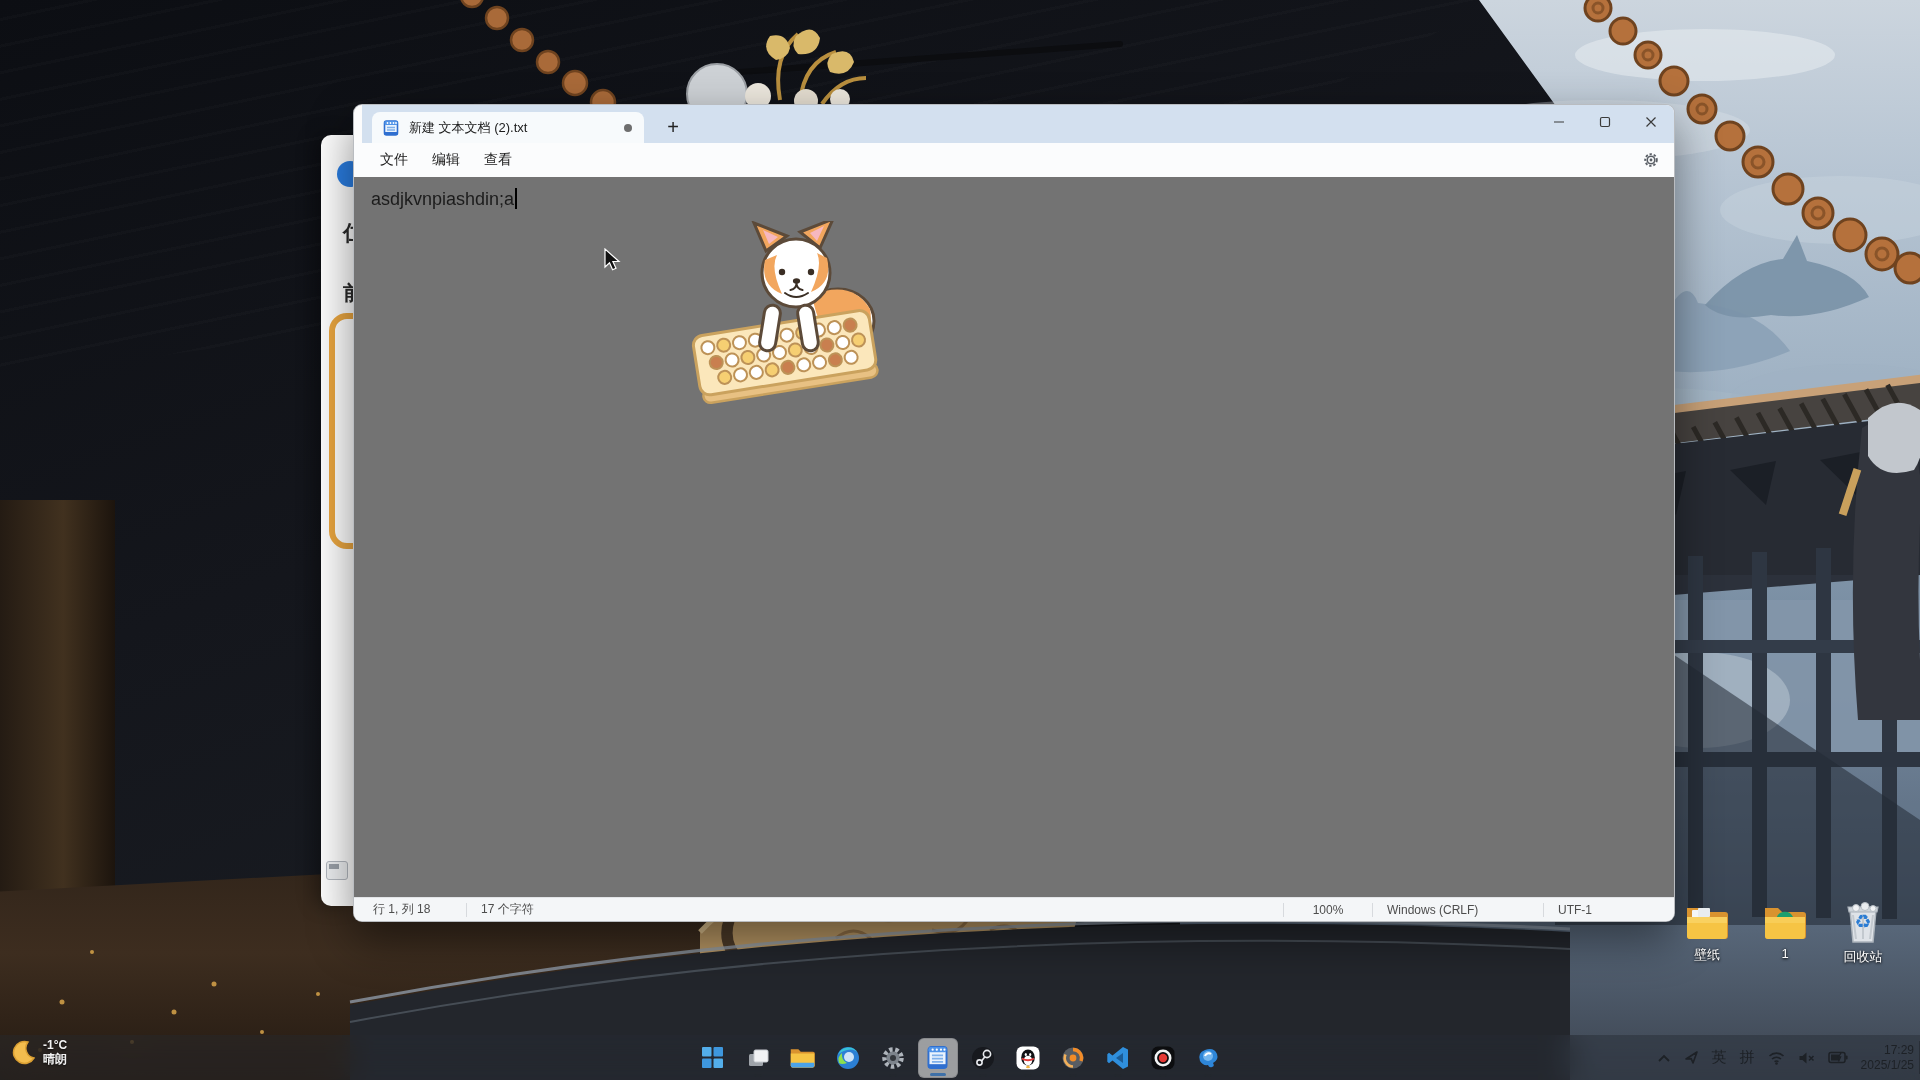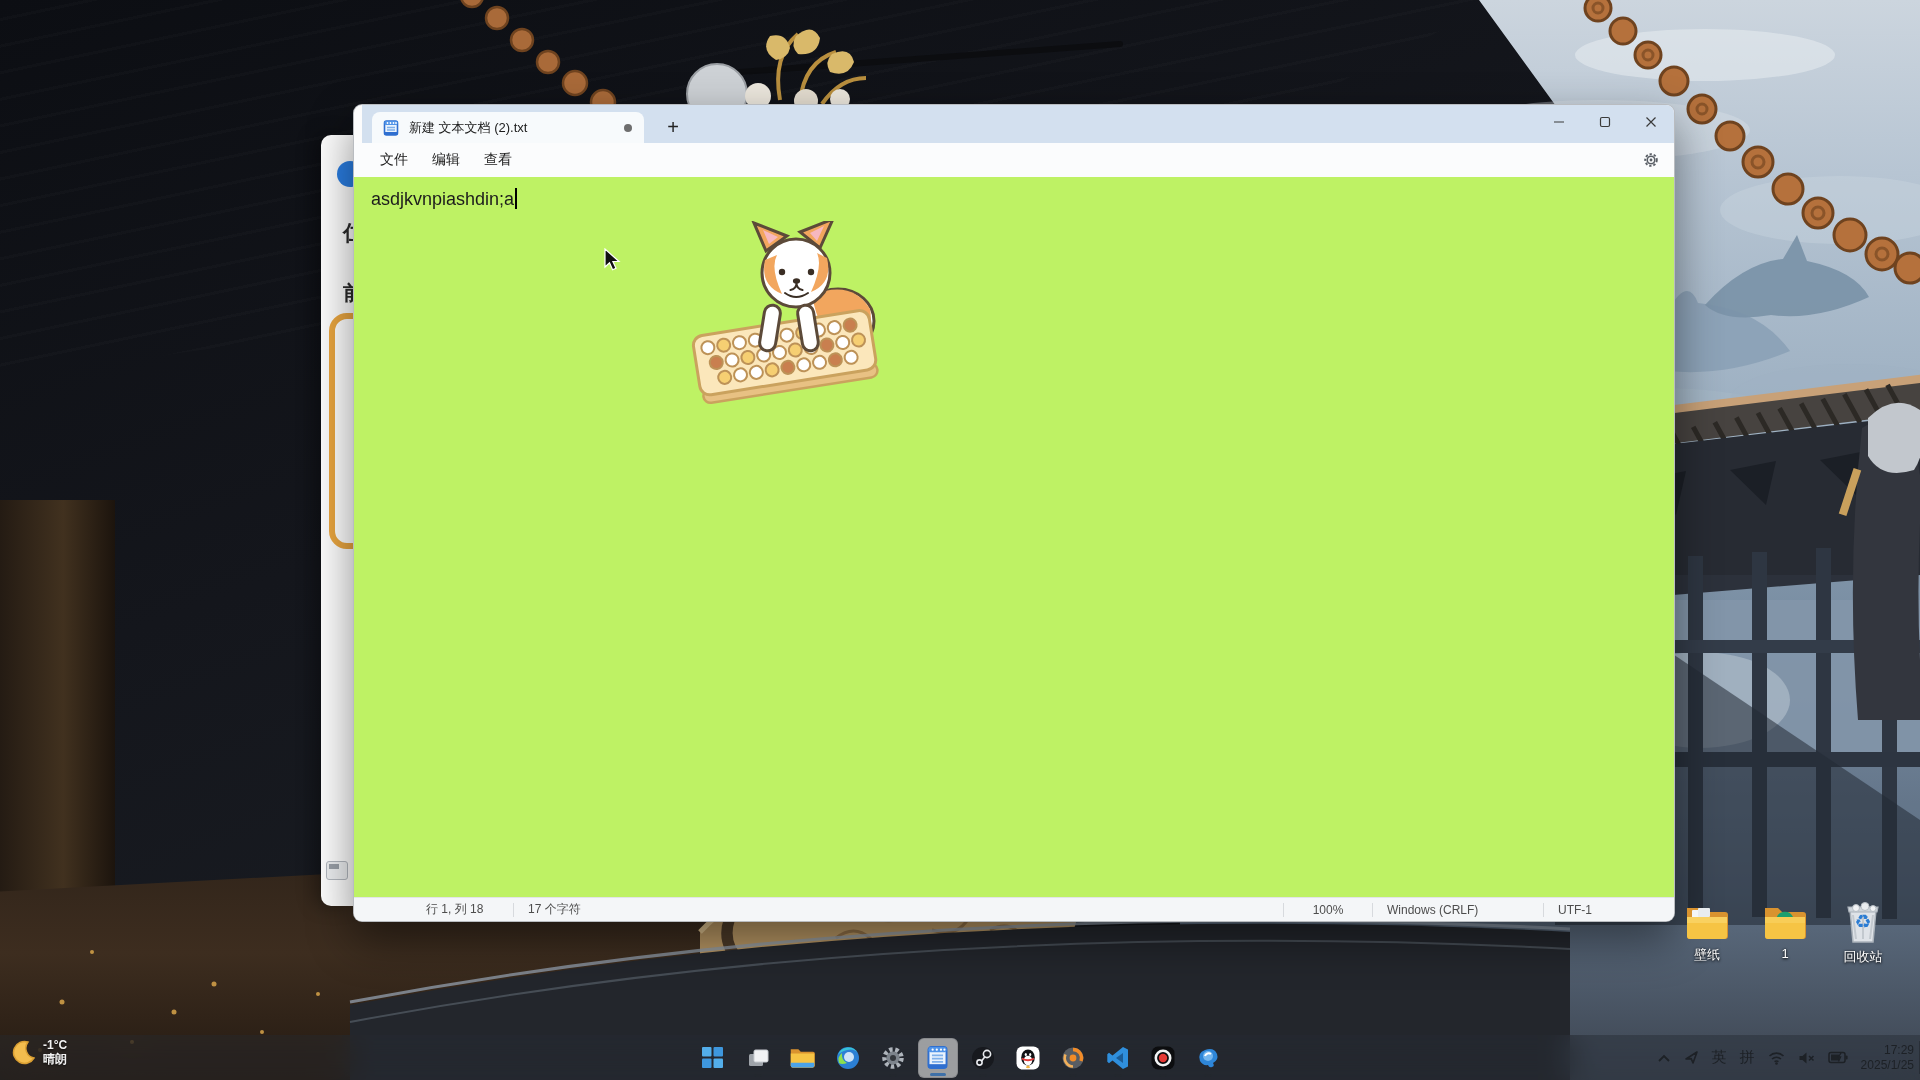--- a/index.html
+++ b/index.html
@@ -47,31 +47,31 @@
   .tab-title { font-size:13px; color:#1b1b1b; white-space:nowrap; }
   .tab-dot { margin-left:auto; width:8px; height:8px; border-radius:50%; background:#6e6e6e; flex:none; }
   .newtab { position:absolute; left:297px; top:9px; width:28px; height:28px; border-radius:5px;
     color:#222; font-size:20px; line-height:26px; text-align:center; }
   .wctrls { position:absolute; right:0; top:0; height:38px; display:flex; }
   .wbtn { width:46px; height:34px; display:flex; align-items:center; justify-content:center; color:#3a3a3a; }
   .menubar { height:34px; background:#fbfcfd; display:flex; align-items:center; padding-left:8px;
     flex:none; position:relative; }
   .mitem { font-size:14px; color:#1b1b1b; padding:5px 12px; border-radius:5px; }
   .gear { position:absolute; right:14px; top:8px; width:18px; height:18px; }
-  .editor { flex:1; position:relative; background:#bef264; overflow:hidden; }
+  .editor { flex:1; position:relative; background:#737373; overflow:hidden; }
   .edittext { position:absolute; left:17px; top:11px; font-size:18px; color:#1c1c1c; }
   .caret { display:inline-block; width:1.5px; height:21px; background:#000;
     vertical-align:-4px; margin-left:1px; }
   .corgi { position:absolute; left:336px; top:44px; width:210px; height:200px; }
   .mcursor { position:absolute; left:250px; top:71px; width:17px; height:24px; }
   .statusbar { height:24px; flex:none; background:#f4f6f8; border-top:1px solid #e2e4e7;
     display:flex; align-items:center; font-size:12px; color:#4d4d4d; }
   .seg { padding:0 14px; white-space:nowrap; }
   .sdiv { width:1px; height:14px; background:#d7dade; flex:none; }
-  .seg.first { padding-left:25px; min-width:112px;margin-left:47px; }
+  .seg.first { padding-left:19px; min-width:112px; }
   .spacer { flex:1; }
   .seg.z { min-width:88px; text-align:center; }
   .seg.eol { min-width:170px; }
   .seg.enc { min-width:130px; }
 
   
   .dicons { position:absolute; left:1668px; top:901px; display:flex; }
   .dicon { width:78px; display:flex; flex-direction:column; align-items:center; }
   .dicon .lbl { margin-top:3px; font-size:13px; color:#fff;
     text-shadow:0 1px 3px rgba(0,0,0,.9), 0 0 2px rgba(0,0,0,.6); }

